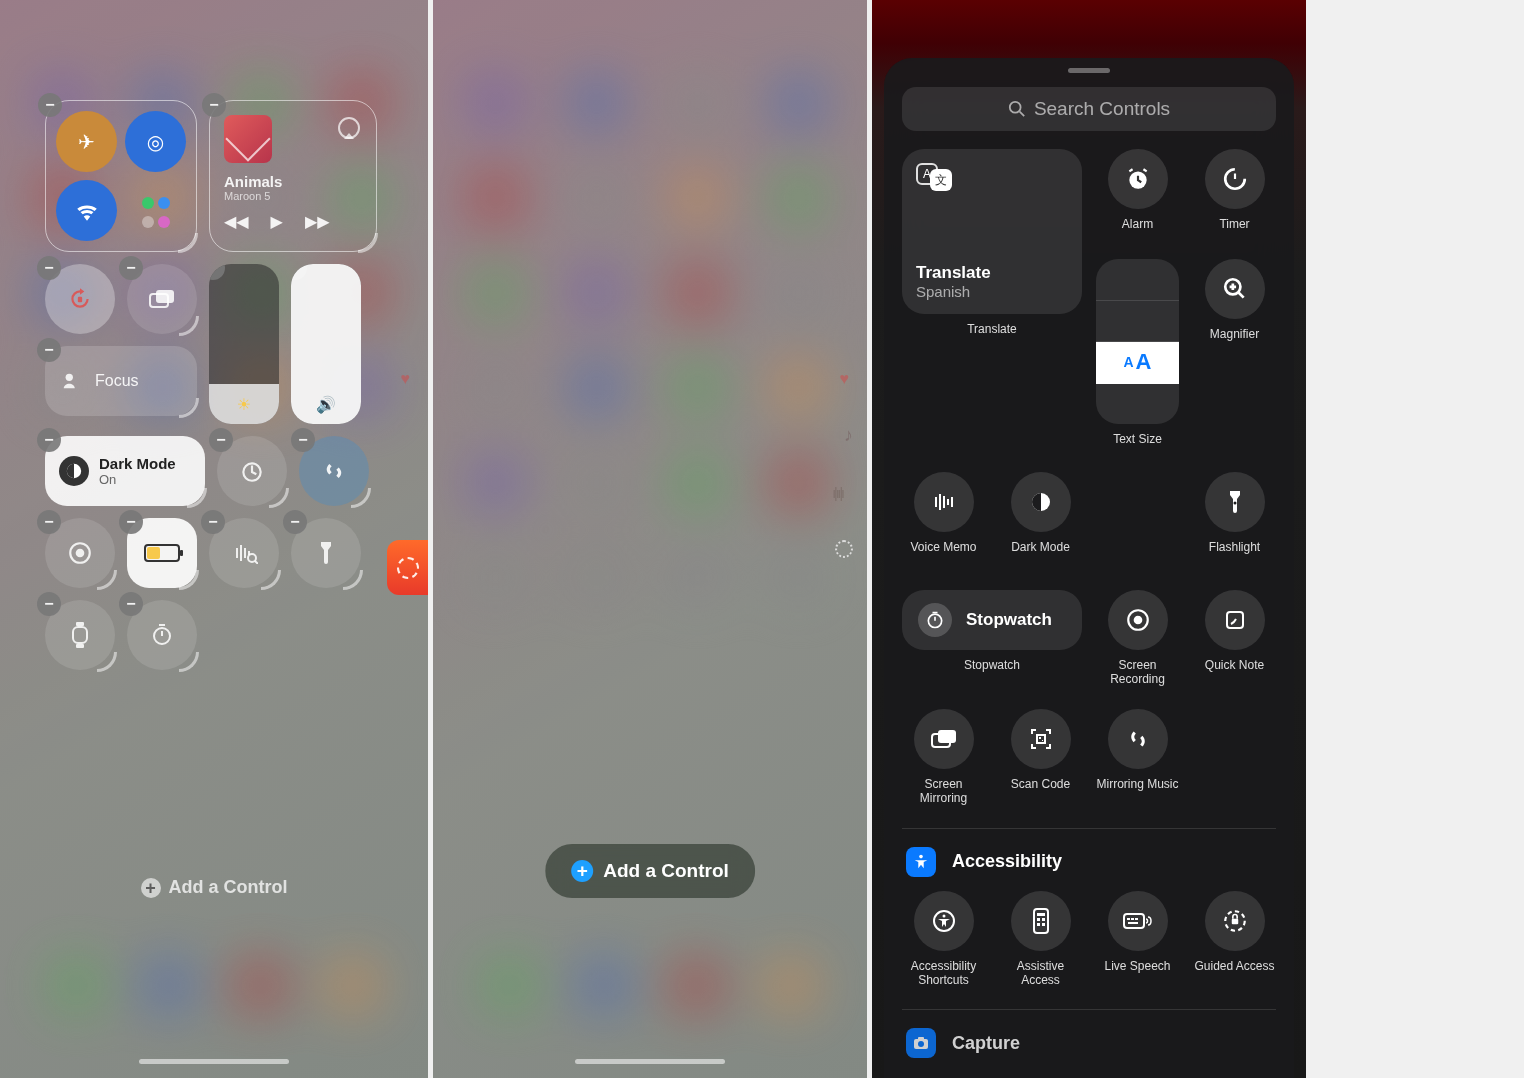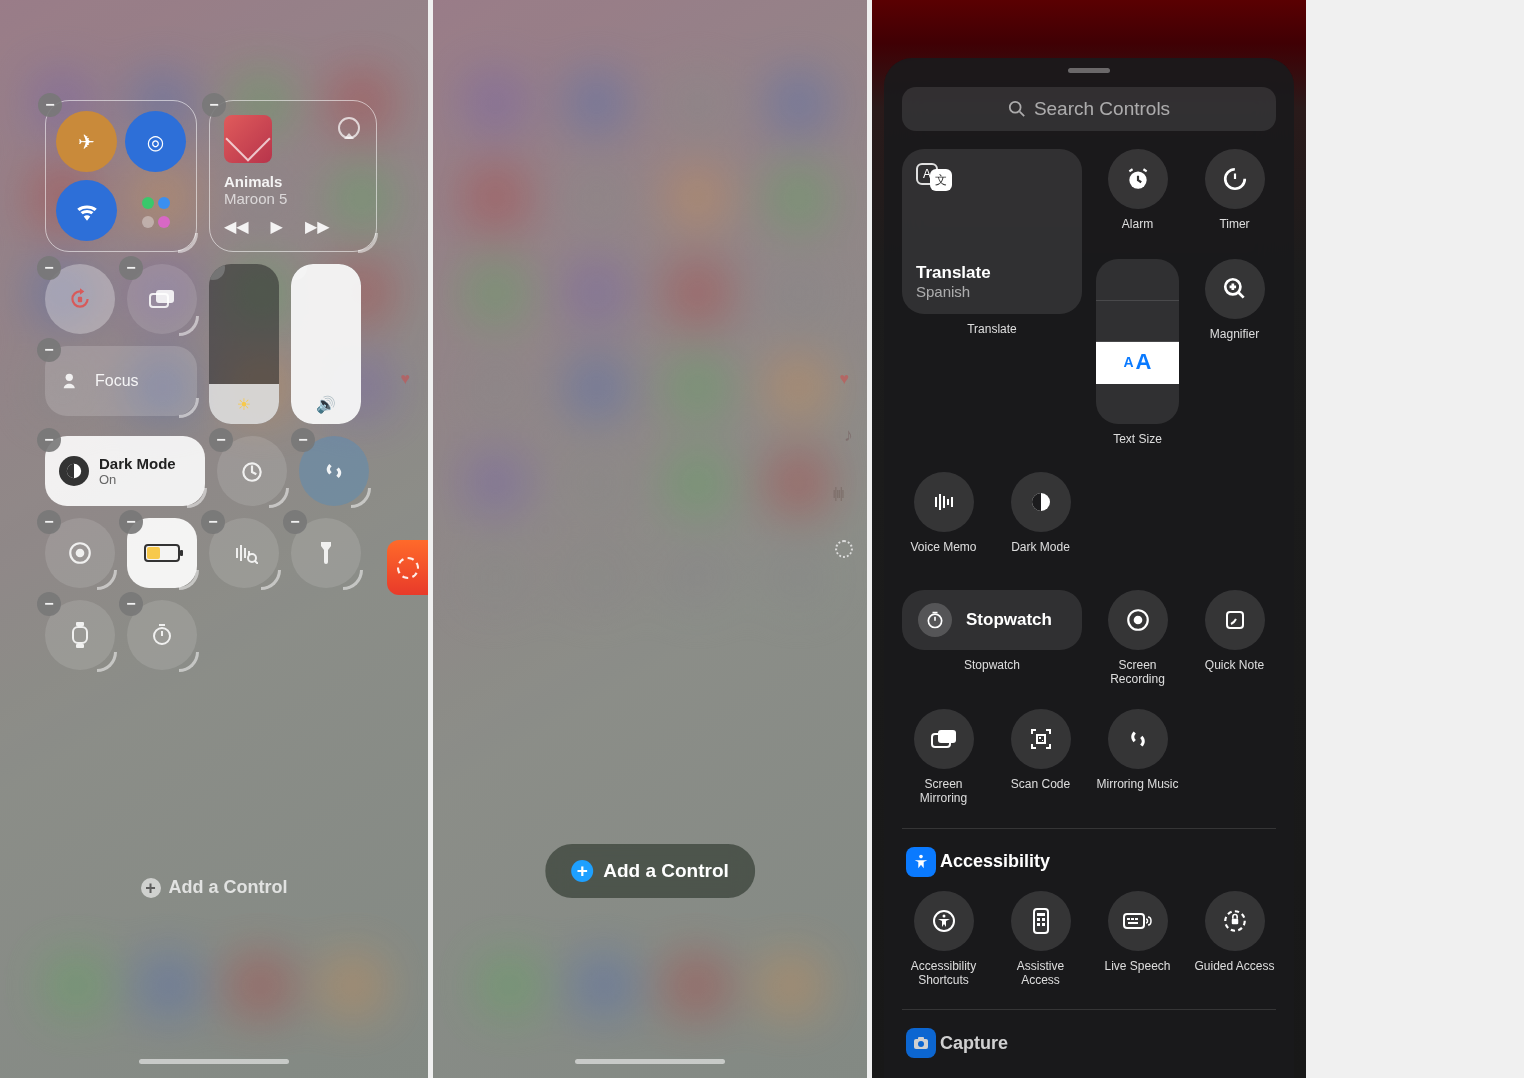--- a/index.html
+++ b/index.html
@@ -31,21 +31,21 @@
   .c-air{background:#c98a3a;} .c-ad{background:#2d6fd8;} .c-wifi{background:#2d6fd8;}
   .pill-row { display:flex; gap:4px; margin-top:3px;}
   .pill { width:12px; height:12px; border-radius:50%; }
   .pg{background:#3ac86b;} .pb{background:#3a8ff0;} .pk{background:#d868c5;} .pgr{background:rgba(255,255,255,0.35);}
   .music-tile { width:168px; height:152px; padding:14px; color:rgba(255,255,255,0.9); }
   .album { width:48px; height:48px; border-radius:8px; background:linear-gradient(135deg,#e05b5b,#b7344b); margin-bottom:10px; position:relative; }
   .album::after{content:'';position:absolute;inset:8px;border:2px solid rgba(255,255,255,0.7);transform:rotate(45deg);border-top:none;border-left:none;}
   .ap-icon { position:absolute; top:16px; right:16px; width:22px; height:22px; border:2px solid rgba(255,255,255,0.7); border-radius:50%; display:flex; align-items:flex-end; justify-content:center;}
   .ap-icon::after{content:'';width:0;height:0;border-left:5px solid transparent;border-right:5px solid transparent;border-bottom:6px solid rgba(255,255,255,0.7);margin-bottom:-2px;}
   .m-title{font-size:15px;font-weight:700;}
-  .m-sub{font-size:15px;opacity:0.75;}
+  .m-sub{font-size:11px;opacity:0.75;}
   .m-controls{display:flex;gap:22px;margin-top:10px;font-size:16px;color:rgba(255,255,255,0.9);}
   .small-circ{width:70px;height:70px;border-radius:50%;background:rgba(255,255,255,0.12);display:flex;align-items:center;justify-content:center;color:rgba(255,255,255,0.85);font-size:22px;}
   .rect-tile{background:rgba(255,255,255,0.16);border-radius:22px;padding:0 16px;display:flex;align-items:center;gap:12px;color:rgba(255,255,255,0.9);}
   .slider-tile{width:70px;height:160px;border-radius:22px;background:rgba(40,40,40,0.55);position:relative;overflow:hidden;}
   .slider-fill-b{position:absolute;bottom:0;left:0;right:0;height:25%;background:rgba(255,255,255,0.75);}
   .slider-tile.vol .slider-fill-b{height:100%;background:rgba(255,255,255,0.92);}
   .slider-icon{position:absolute;bottom:10px;left:0;right:0;text-align:center;}
   .dm-tile{width:160px;height:70px;background:rgba(255,255,255,0.88);border-radius:22px;padding:0 14px;display:flex;align-items:center;gap:10px;}
   .dm-icon{width:30px;height:30px;border-radius:50%;background:#333;display:flex;align-items:center;justify-content:center;}
   .dm-title{font-size:15px;font-weight:600;color:#222;}
@@ -83,21 +83,21 @@
   .trans-icon .b2{position:absolute;width:22px;height:22px;background:#fff;border-radius:6px;bottom:0;right:0;font-size:12px;display:flex;align-items:center;justify-content:center;color:#333;}
   .gi-title{color:#fff;font-size:17px;font-weight:600;}
   .gi-sub{color:rgba(255,255,255,0.6);font-size:15px;}
   .text-size-tile{width:100%;height:165px;border-radius:22px;background:rgba(255,255,255,0.1);overflow:hidden;display:flex;flex-direction:column;}
   .ts-seg{flex:1;border-bottom:1px solid rgba(255,255,255,0.12);}
   .ts-seg.on{background:#fff;display:flex;align-items:center;justify-content:center;gap:2px;}
   .ts-seg.on .aA{color:#0a7aff;font-weight:800;}
   .stopwatch-card{width:100%;height:60px;border-radius:22px;background:rgba(255,255,255,0.1);display:flex;align-items:center;gap:14px;padding:0 16px;}
   .sw-icon{width:34px;height:34px;border-radius:50%;background:rgba(255,255,255,0.18);display:flex;align-items:center;justify-content:center;}
   .divider{height:1px;background:rgba(255,255,255,0.12);margin:8px 18px 18px;}
-  .sec-head{display:flex;align-items:center;gap:4px;padding:0 22px 14px;}
+  .sec-head{display:flex;align-items:center;gap:16px;padding:0 22px 14px;}
   .sec-icon{width:30px;height:30px;border-radius:8px;background:#0a7aff;display:flex;align-items:center;justify-content:center;color:#fff;font-size:16px;font-weight:700;}
   .sec-title{color:#fff;font-size:18px;font-weight:600;}
   .capture-icon{background:#0a7aff;}
 
   svg{display:block;}
 </style>
 </head>
 <body>
 
 <div class="panel panel1">
@@ -437,20 +437,29 @@
         <div class="gi">
           <div class="gi-circ">
             <svg width="24" height="24" viewBox="0 0 24 24">
                 <circle cx="12" cy="12" r="9" fill="#fff"></circle>
                 <path d="M12 3a9 9 0 000 18z" fill="#1c1c1e"></path>
               </svg>
           </div>
           <div class="gi-label">Dark Mode</div>
         </div>
         <div></div>
+        <div class="gi">
+          <div class="gi-circ">
+            <svg width="14" height="26" viewBox="0 0 14 26">
+                <path fill="#fff" d="M2 2h10v4l-3 4v12a2 2 0 01-4 0V10L2 6z"></path>
+                <circle cx="7" cy="14" r="1.5" fill="#1c1c1e"></circle>
+              </svg>
+          </div>
+          <div class="gi-label">Flashlight</div>
+        </div>
       </div>
 
       <div class="gallery-row">
         <div class="gi wide2">
           <div class="stopwatch-card">
             <div class="sw-icon">
               <svg width="20" height="20" viewBox="0 0 24 24">
                   <circle cx="12" cy="13" r="8" fill="none" stroke="#fff" stroke-width="2"></circle>
                   <path d="M12 13V8M9 3h6" stroke="#fff" stroke-width="2"></path>
                 </svg>

